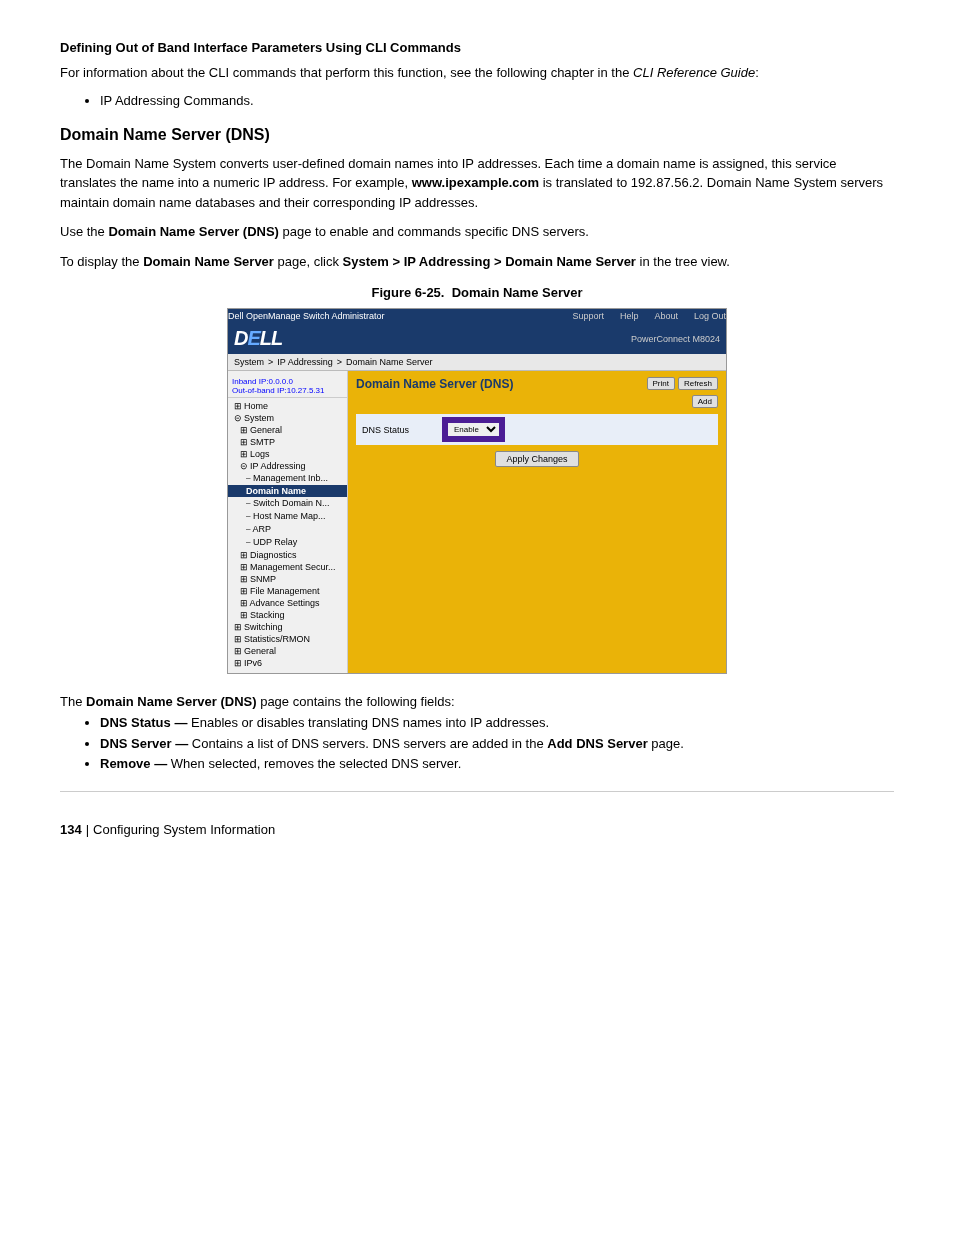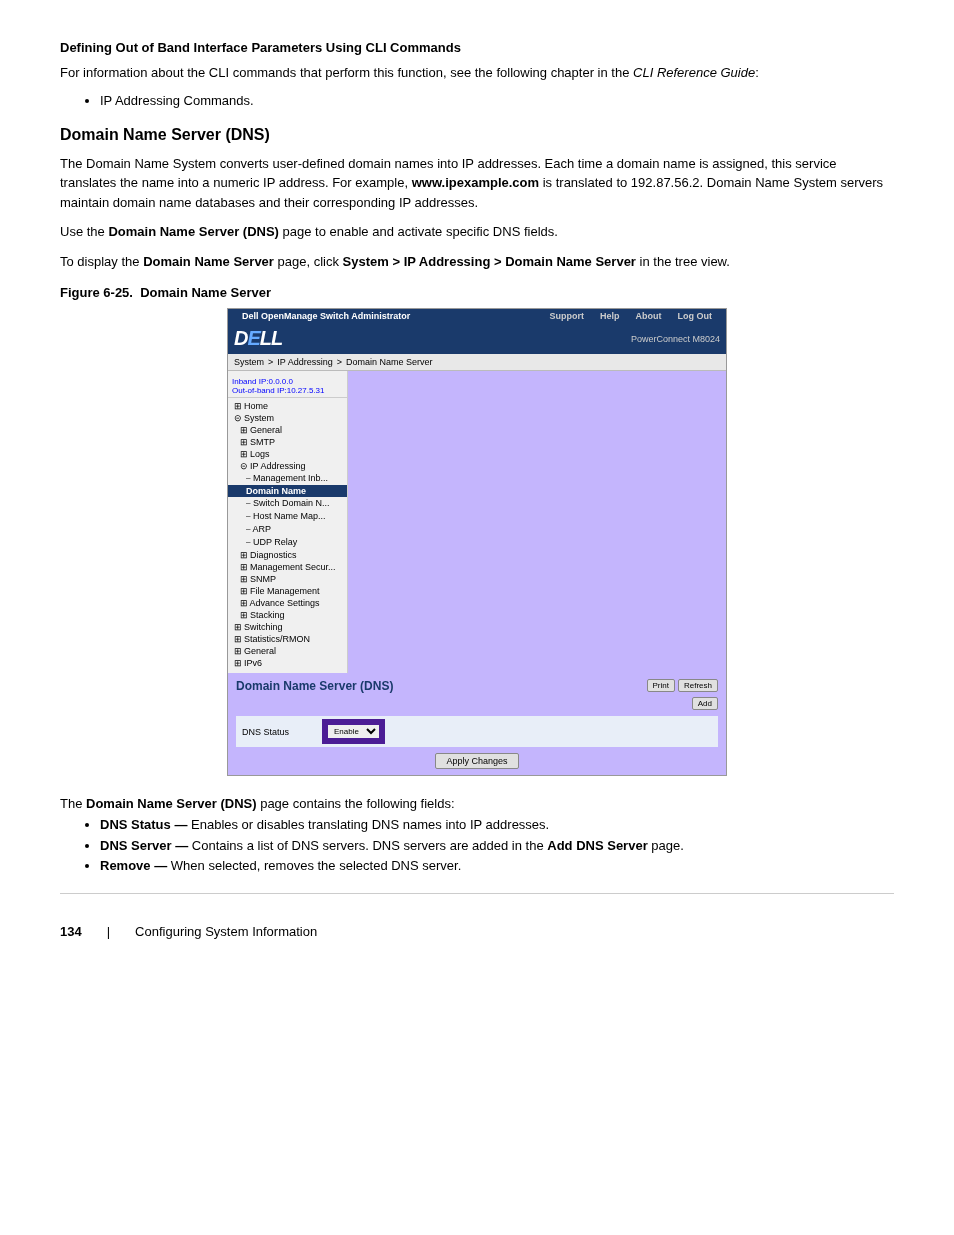--- a/index.html
+++ b/index.html
@@ -38,40 +38,40 @@
     .section-title {
       font-size: 16px;
       font-weight: bold;
       margin: 18px 0 10px 0;
     }
 
     .figure-label {
       font-size: 13px;
       font-weight: bold;
       margin: 14px 0 8px 0;
+      text-align: center;
     }
 
     
     .admin-ui {
       border: 1px solid #999;
       width: 500px;
       margin: 0 auto 18px auto;
       font-size: 10px;
       font-family: Arial, sans-serif;
     }
 
     .admin-topbar {
       background: #1a3a6b;
       color: #fff;
       display: flex;
       justify-content: space-between;
       align-items: center;
-      padding: 2px 14px;
-      font-size: 9px;
-      font-weight: bold;
+      padding: 2px 0;
+      font-size: 9px;
     }
 
     .admin-topbar-title {
       font-size: 9px;
       color: #fff;
     }
 
     .admin-topbar-links {
       display: flex;
       gap: 16px;
@@ -109,22 +109,21 @@
       padding: 3px 6px;
       font-size: 9px;
       border-bottom: 1px solid #bbb;
       display: flex;
       align-items: center;
       gap: 4px;
     }
 
     .admin-body {
       display: flex;
-      background: #c4b5fd;
-      flex-direction: column;
+      background: #eab308;
     }
 
     .admin-sidebar {
       width: 120px;
       background: #f0f0f0;
       border-right: 1px solid #ccc;
       padding: 4px 0;
       font-size: 9px;
     }
 
@@ -252,21 +251,21 @@
     .fields-section {
       margin-top: 16px;
       font-size: 13px;
       line-height: 1.6;
     }
 
     .page-footer {
       margin-top: 30px;
       display: flex;
       align-items: center;
-      gap: 25px;
+      gap: 4px;
       font-size: 13px;
       border-top: none;
     }
 
     .page-num {
       font-weight: bold;
       font-size: 13px;
     }
 
     .separator {
@@ -293,21 +292,21 @@
 
 <p class="section-body">
   <span>The Domain Name System converts user-defined domain names into IP addresses. Each time a domain name is assigned, this service translates the name into a numeric IP address. For example,</span>
   <span class="bold">www.ipexample.com</span>
   <span>is translated to 192.87.56.2. Domain Name System servers maintain domain name databases and their corresponding IP addresses.</span>
 </p>
 
 <p class="section-body">
   <span>Use the</span>
   <span class="bold"> </span><span class="bold">Domain Name Server (DNS)</span>
-  <span>page to enable and activate specific DNS fields.</span>
+  <span>page to enable and commands specific DNS servers.</span>
 </p>
 
 <p class="section-body">
   <span>To display the</span>
   <span class="bold"> </span><span class="bold">Domain Name Server</span>
   <span> </span><span>page, click</span>
   <span class="bold"> </span><span class="bold">System &gt; IP Addressing &gt; Domain Name Server</span>
   <span> </span><span>in the tree view.</span>
 </p>
 

